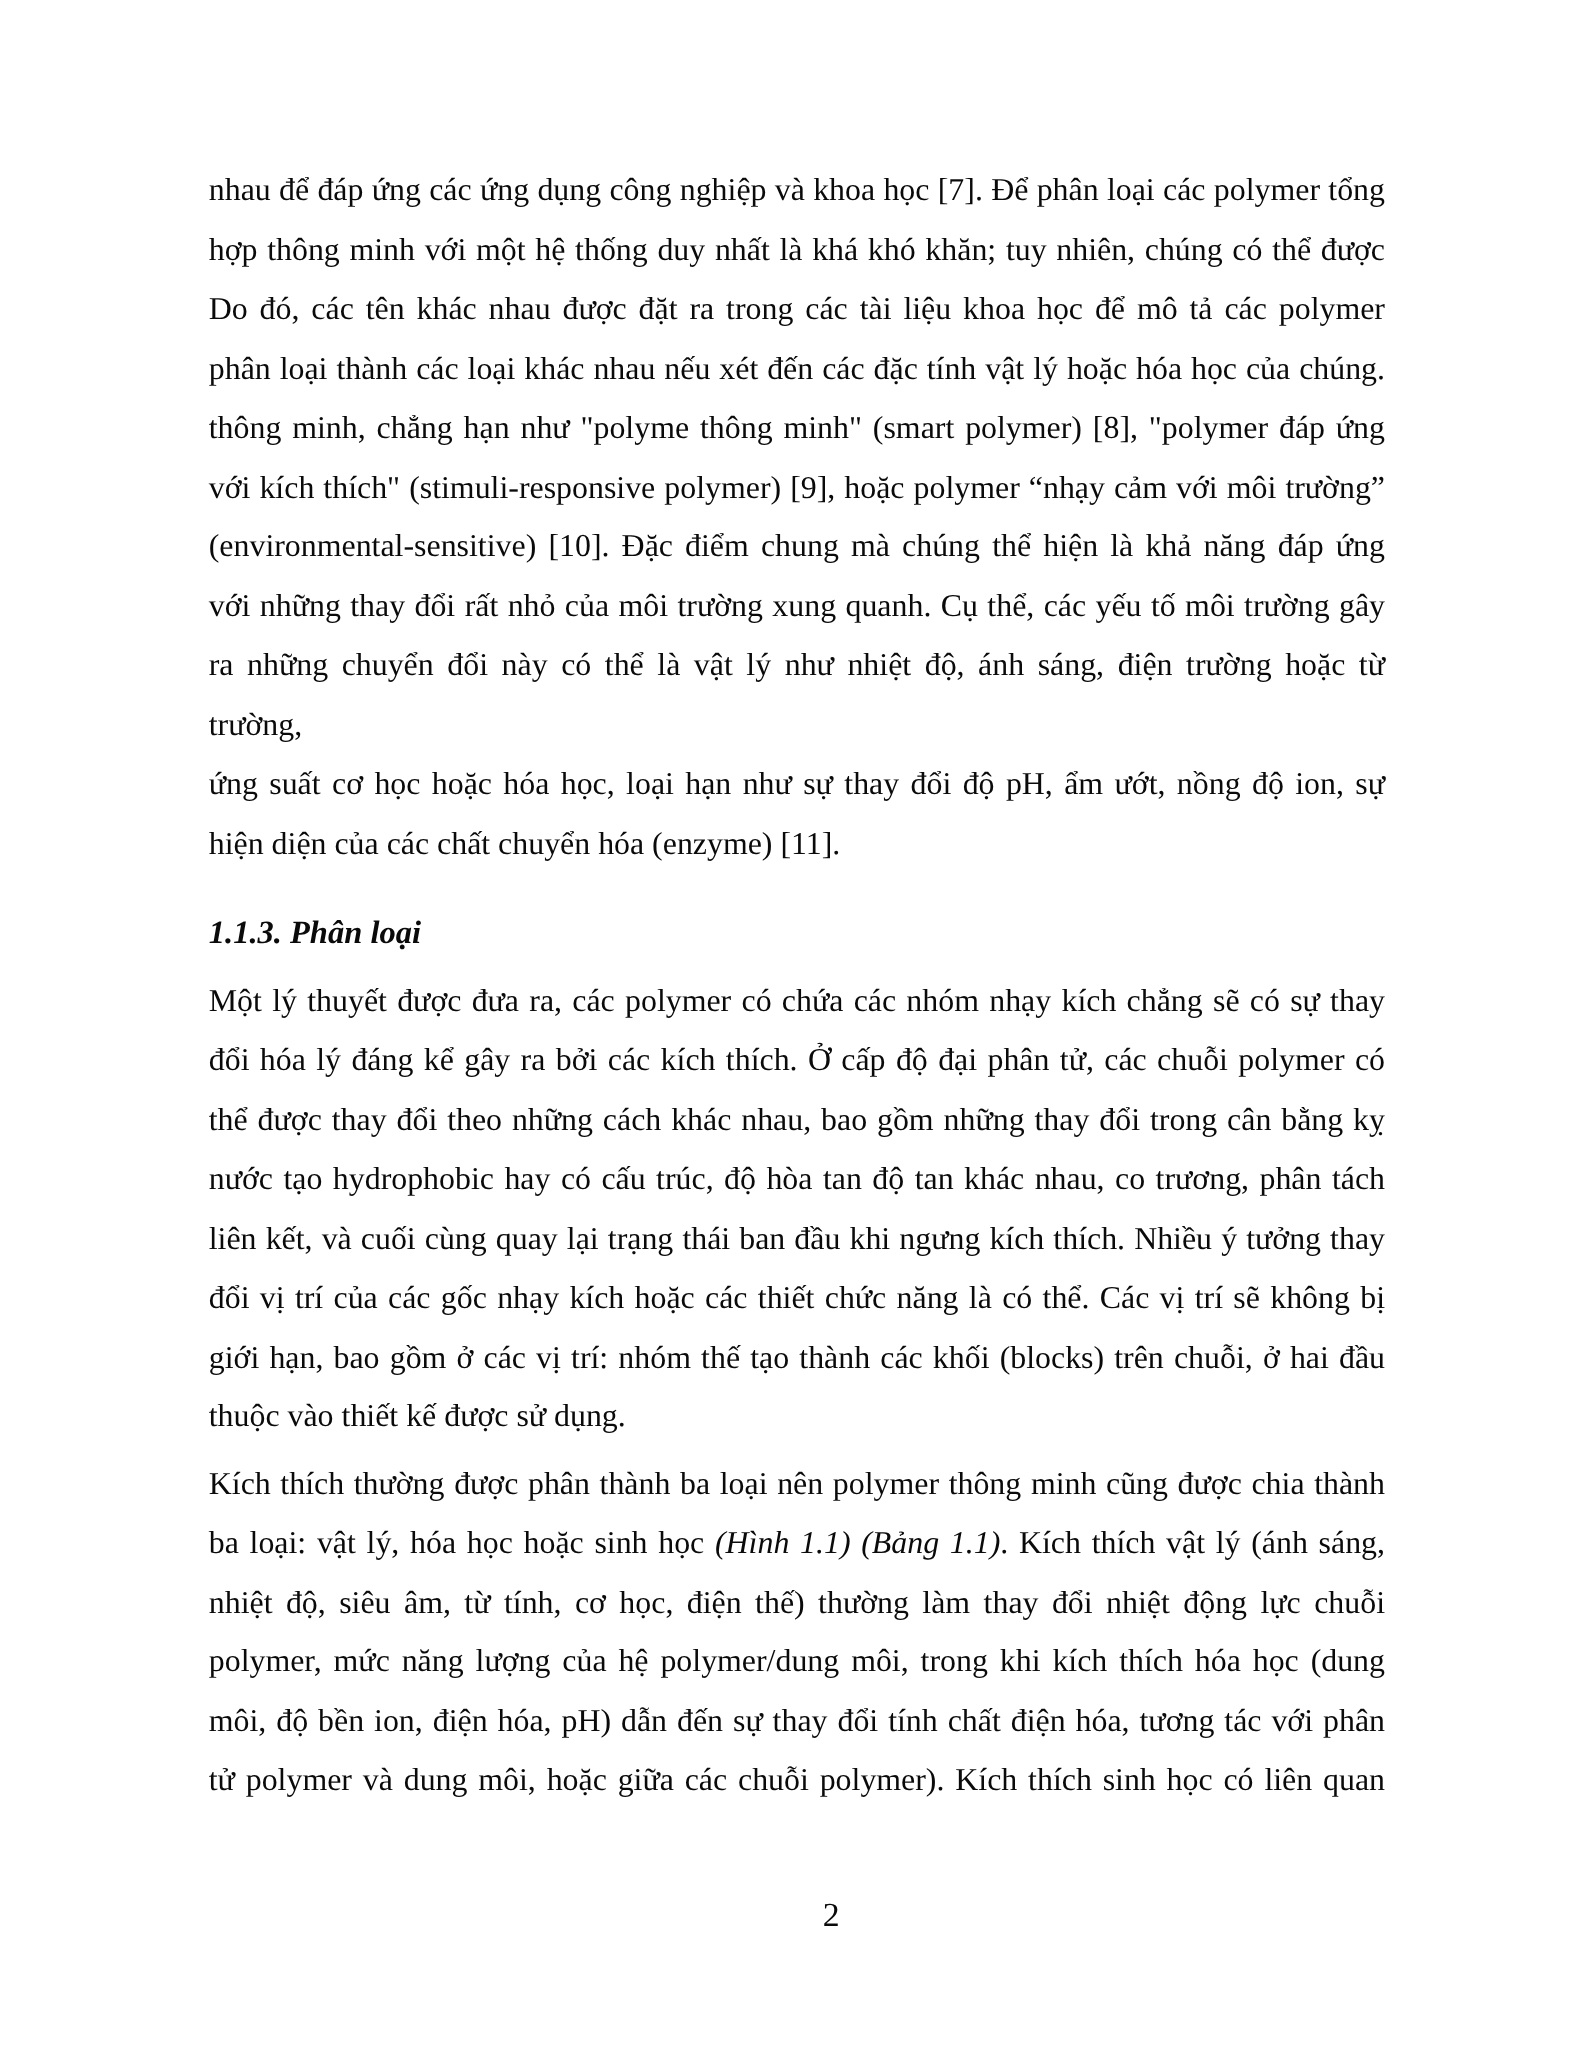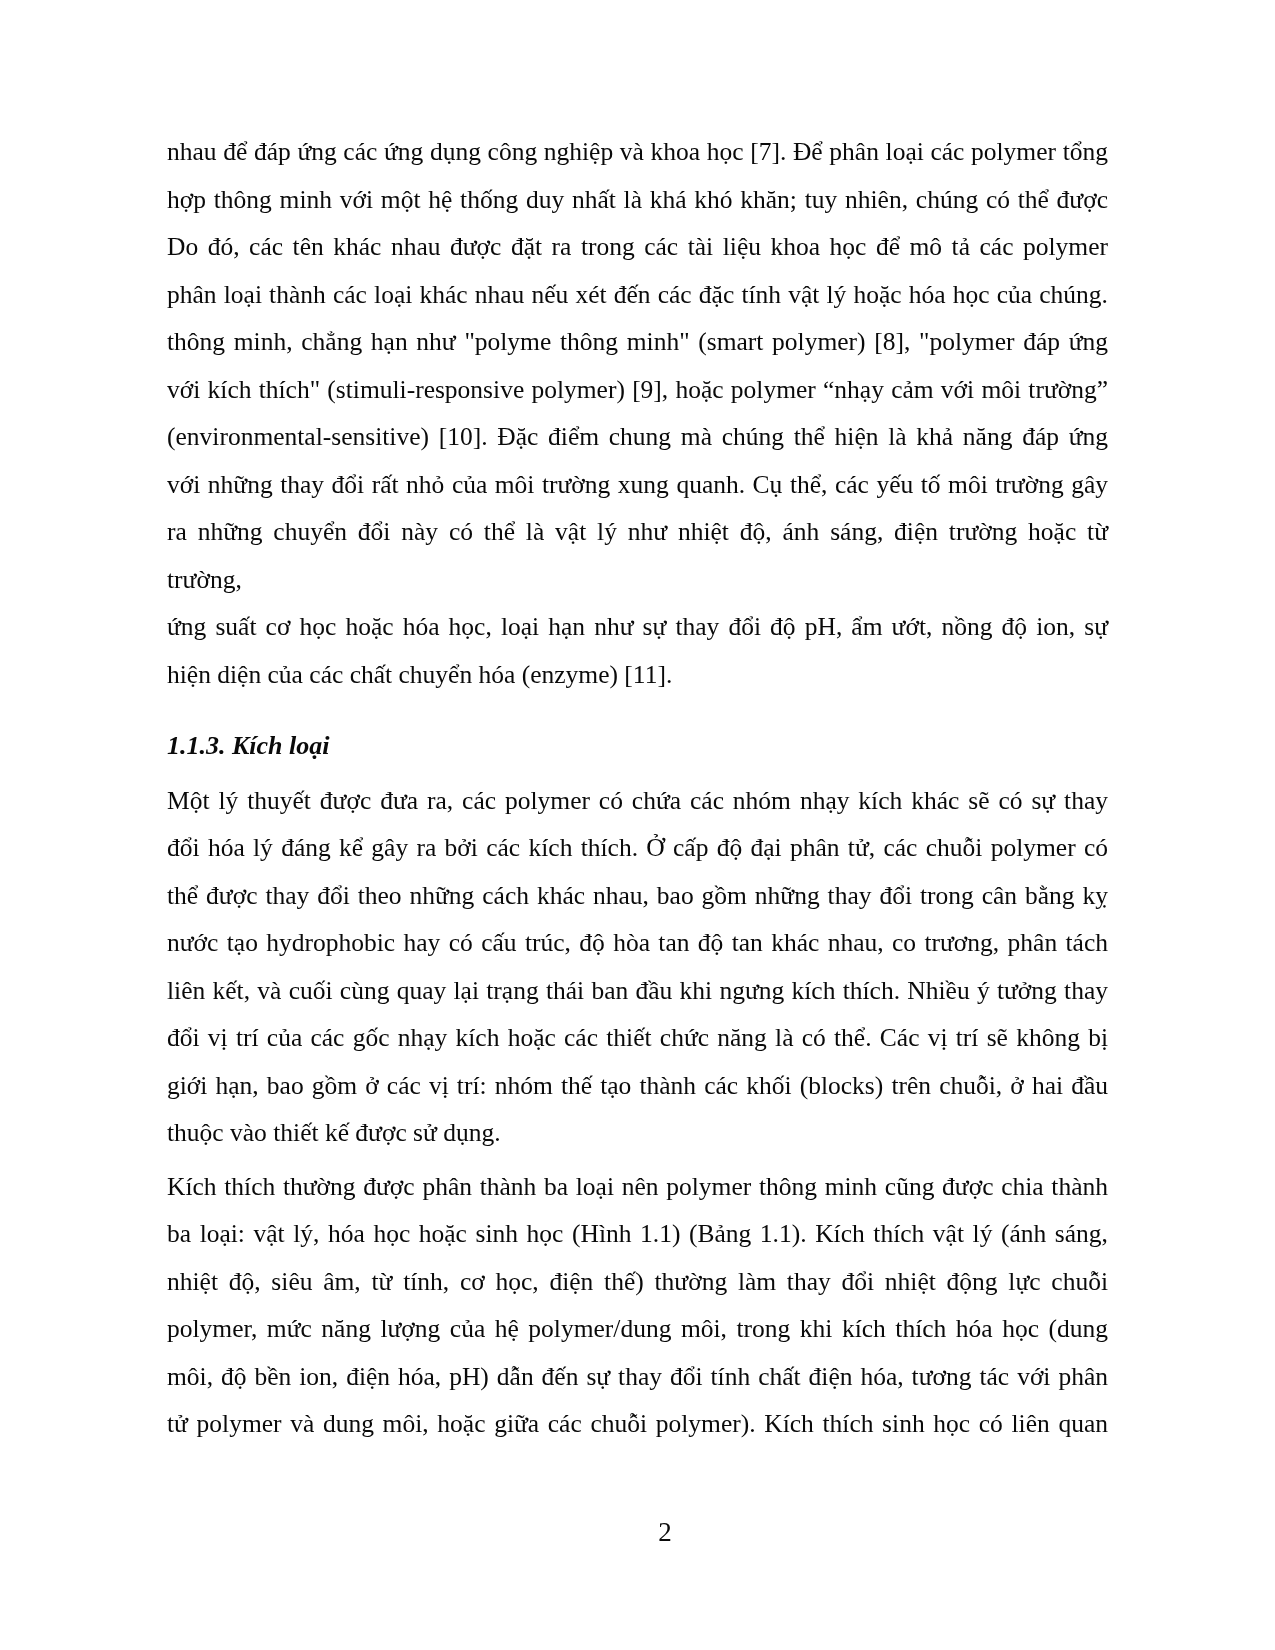--- a/index.html
+++ b/index.html
@@ -38,20 +38,21 @@
     text-align-last: left;
   }
   .heading {
     font-size: 26px;
     line-height: 47.5px;
     font-weight: bold;
     font-style: italic;
     margin: 24px 0 7px 0;
   }
   .italic {
+    font-style: italic;
   }
   .footer {
     position: absolute;
     left: 0;
     top: 1512px;
     width: 1330px;
     text-align: center;
     font-size: 27px;
     line-height: 40px;
   }
@@ -67,23 +68,23 @@
         <div class="line">Do đó, các tên khác nhau được đặt ra trong các tài liệu khoa học để mô tả các polymer</div>
         <div class="line">phân loại thành các loại khác nhau nếu xét đến các đặc tính vật lý hoặc hóa học của chúng.</div>
         <div class="line">thông minh, chẳng hạn như "polyme thông minh" (smart polymer) [8], "polymer đáp ứng</div>
         <div class="line">với kích thích" (stimuli-responsive polymer) [9], hoặc polymer “nhạy cảm với môi trường”</div>
         <div class="line">(environmental-sensitive) [10]. Đặc điểm chung mà chúng thể hiện là khả năng đáp ứng</div>
         <div class="line">với những thay đổi rất nhỏ của môi trường xung quanh. Cụ thể, các yếu tố môi trường gây</div>
         <div class="line">ra những chuyển đổi này có thể là vật lý như nhiệt độ, ánh sáng, điện trường hoặc từ trường,</div>
         <div class="line">ứng suất cơ học hoặc hóa học, loại hạn như sự thay đổi độ pH, ẩm ướt, nồng độ ion, sự</div>
         <div class="line last-left">hiện diện của các  chất chuyển hóa (enzyme) [11].</div>
       </div>
-      <div class="heading">1.1.3. Kích loại</div>
+      <div class="heading">1.1.3. Phân loại</div>
       <div class="para">
-        <div class="line">Một lý thuyết được đưa ra, các polymer có chứa các nhóm nhạy kích khác sẽ có sự thay</div>
+        <div class="line">Một lý thuyết được đưa ra, các polymer có chứa các nhóm nhạy kích chẳng sẽ có sự thay</div>
         <div class="line">đổi hóa lý đáng kể gây ra bởi các kích thích. Ở cấp độ đại phân tử, các chuỗi polymer có</div>
         <div class="line">thể được thay đổi theo những cách khác nhau, bao gồm những thay đổi trong cân bằng kỵ</div>
         <div class="line">nước tạo hydrophobic hay có cấu trúc, độ hòa tan độ tan khác nhau, co trương, phân tách</div>
         <div class="line">liên kết, và cuối cùng quay lại trạng thái ban đầu khi ngưng kích thích. Nhiều ý tưởng thay</div>
         <div class="line">đổi vị trí của các gốc nhạy kích hoặc các thiết chức năng là có thể. Các vị trí sẽ không bị</div>
         <div class="line">giới hạn, bao gồm ở các vị trí: nhóm thế tạo thành các khối (blocks) trên chuỗi, ở hai đầu</div>
         <div class="line last-left">thuộc vào thiết kế được sử dụng.</div>
       </div>
       <div class="para">
         <div class="line">Kích thích thường được phân thành ba loại nên polymer thông minh cũng được chia thành</div>

